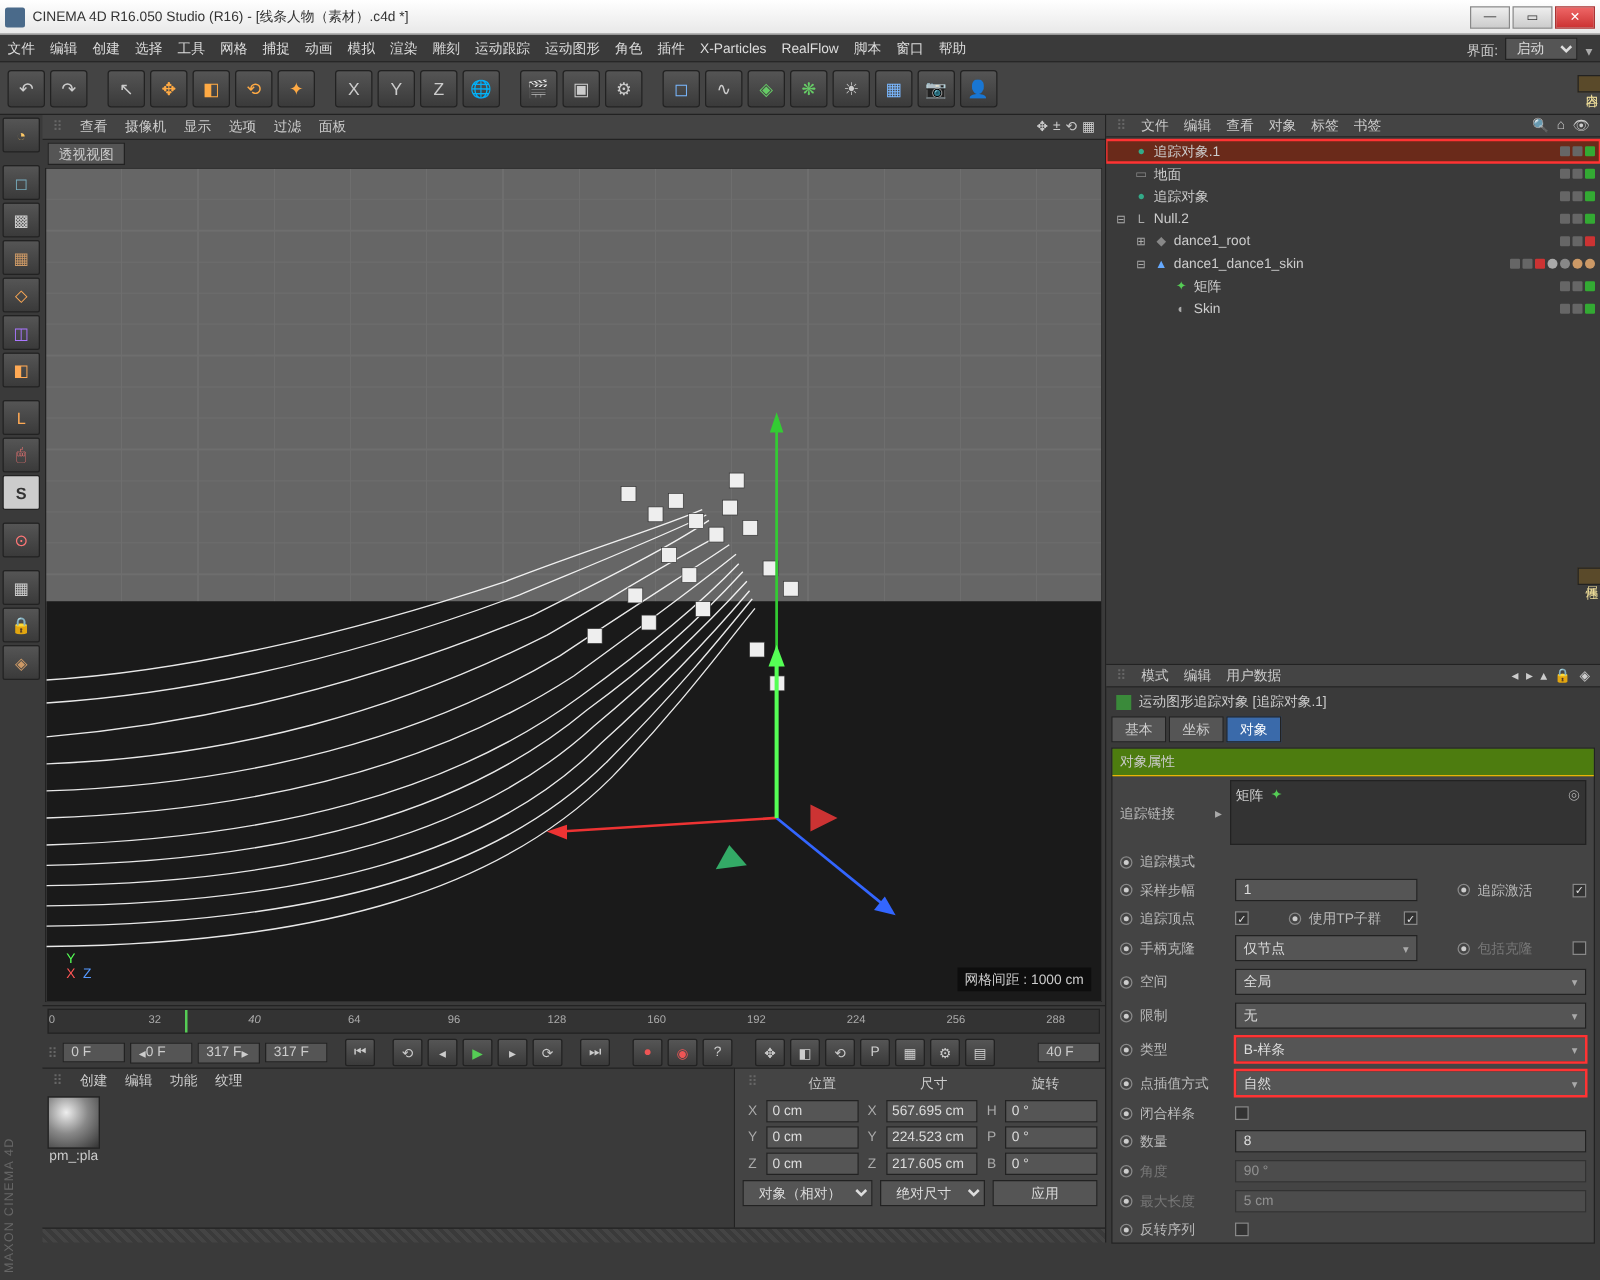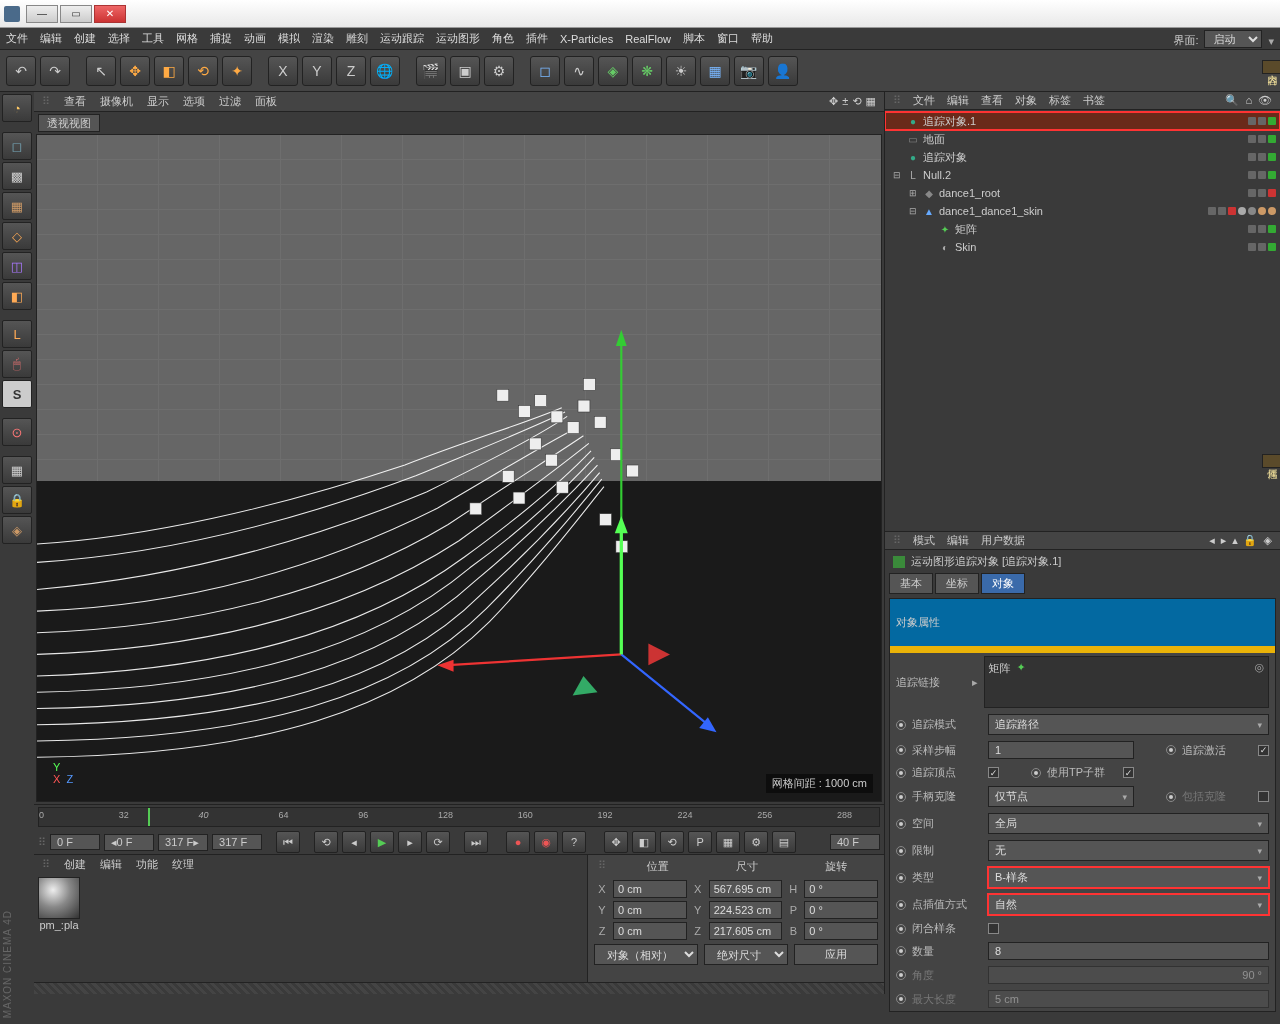--- a/index.html
+++ b/index.html
@@ -94,21 +94,21 @@
 .objrow .dot { width:8px; height:8px; border-radius:1px;} .dot.gr{background:#666;} .dot.r{background:#c33;} .dot.chk{background:#3a3;}
 
 
 .attrmgr { flex:1; display:flex; flex-direction:column;}
 .attr-title { padding:4px 8px; display:flex; align-items:center; gap:6px;}
 .attr-title .cube{ width:12px;height:12px;background:#3a8a3a;}
 .attr-tabs { display:flex; gap:2px; padding:0 4px;}
 .attr-tabs .tab { background:#555; border:1px solid #222; padding:2px 10px; }
 .attr-tabs .tab.active { background:#3a6aaa; color:#fff;}
 .attr-section { background:#444; margin:4px; border:1px solid #222;}
-.attr-section .sec-head { background:#0369a1; padding:16px 6px; border-bottom:7px solid #eab308;}
+.attr-section .sec-head { background:#4d7c0f; padding:3px 6px; border-bottom:1px solid #eab308;}
 .attr-row { display:flex; align-items:center; padding:3px 6px; gap:6px;}
 .attr-row .alabel { width:70px; color:#bbb;}
 .attr-row .alabel.dim { color:#777;}
 .attr-row .radio { width:10px; height:10px; border:1px solid #888; border-radius:50%; display:flex;align-items:center;justify-content:center;}
 .attr-row .radio.on::after{content:'';width:4px;height:4px;background:#ccc;border-radius:50%;}
 .attr-row input[type=text], .attr-row .combo { background:#555; border:1px solid #222; color:#ddd; padding:2px 6px; flex:1;}
 .attr-row .combo { display:flex; justify-content:space-between; align-items:center;}
 .attr-row .combo::after { content:'▾'; color:#aaa; font-size:9px;}
 .attr-row .chk { width:11px; height:11px; border:1px solid #888; background:#333; display:inline-flex;align-items:center;justify-content:center;}
 .attr-row .chk.on::after{content:'✓'; font-size:9px; color:#ddd;}
@@ -123,20 +123,21 @@
 .watermark { position:absolute; left:2px; bottom:6px; writing-mode:vertical-rl; transform:rotate(180deg); color:#666; font-size:10px; letter-spacing:1px;}
 
 
 .bottom-scroll { height:12px; background:repeating-linear-gradient(45deg,#444,#444 3px,#3a3a3a 3px,#3a3a3a 6px); border-top:1px solid #222;}
 </style>
 </head>
 <body>
 
 <div class="titlebar">
   <div class="app-icon"></div>
+  <div class="title">CINEMA 4D R16.050 Studio (R16) - [线条人物（素材）.c4d *]</div>
   <div class="winbtns">
     <div class="winbtn">—</div>
     <div class="winbtn">▭</div>
     <div class="winbtn close">✕</div>
   </div>
 </div>
 
 <div class="menubar" id="menubar">
   <span class="menuitem">文件</span>
     <span class="menuitem">编辑</span>
@@ -544,21 +545,20 @@
           <div class="linkbox">
             <span>矩阵</span>
             <span style="color:#5c5">✦</span>
             <span style="margin-left:auto;color:#aaa">◎</span>
           </div>
         </div>
         <div id="attrrows">
             <div class="attr-row">
               <span class="radio on"></span>
               <span class="alabel">追踪模式</span>
-              <div class="combo">追踪路径</div>
             </div>
             <div class="attr-row">
               <span class="radio on"></span>
               <span class="alabel">采样步幅</span>
               <input type="text" class="spinner" value="1" style="">
               <span style="width: 20px;"></span>
               <span class="radio on"></span>
               <span class="alabel">追踪激活</span>
               <span class="chk on"></span>
             </div>
@@ -606,26 +606,31 @@
               <span class="chk"></span>
             </div>
             <div class="attr-row">
               <span class="radio on"></span>
               <span class="alabel">数量</span>
               <input type="text" class="spinner" value="8" style="">
             </div>
             <div class="attr-row">
               <span class="radio on"></span>
               <span class="alabel dim">角度</span>
-              <input type="text" class="spinner" value="90 °" style="opacity: 0.5; text-align: right;">
+              <input type="text" class="spinner" value="90 °" style="opacity: 0.5;">
             </div>
             <div class="attr-row">
               <span class="radio on"></span>
               <span class="alabel dim">最大长度</span>
               <input type="text" class="spinner" value="5 cm" style="opacity: 0.5;">
+            </div>
+            <div class="attr-row">
+              <span class="radio on"></span>
+              <span class="alabel">反转序列</span>
+              <span class="chk"></span>
             </div>
           </div>
       </div>
     </div>
   </div>
 </div>
 
 <div class="sidetabs">
   <div class="sidetab">内容</div>
   <div class="sidetab" style="margin-top:380px">属性</div>

